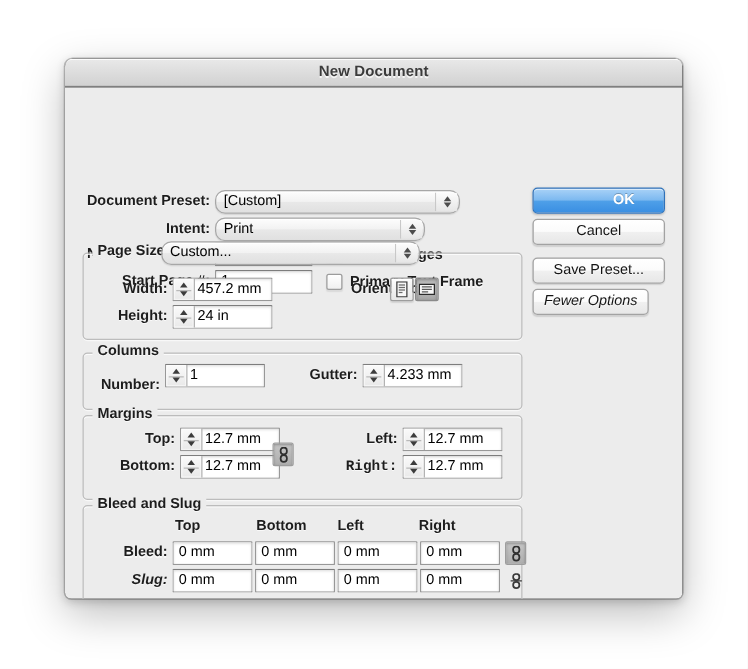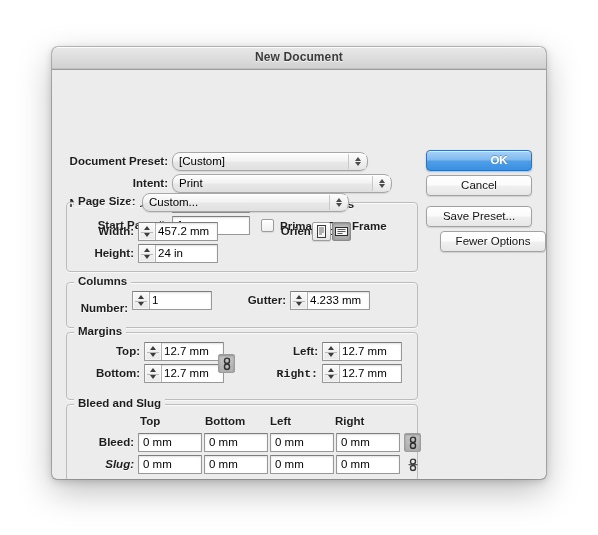--- a/index.html
+++ b/index.html
@@ -255,21 +255,21 @@
     <div class="lbl" style="left:0; width:116px; top:85px;">Document Preset:</div>
     <div class="popup" style="left:120px; top:82px; width:196px;">
       <div class="pv">[Custom]</div>
       <div class="pbtn">
         <span class="ar up"></span>
           <span class="ar dn"></span>
       </div>
     </div>
 
     <div class="lbl" style="left:0; width:116px; top:107px;">Intent:</div>
-    <div class="popup" style="left:120px; top:104px; width:220px;">
+    <div class="popup" style="left:120px; top:104px; width:168px;">
       <div class="pv">Print</div>
       <div class="pbtn">
         <span class="ar up"></span>
           <span class="ar dn"></span>
       </div>
     </div>
 
     <div class="lbl" style="left:0; width:116px; top:127px;">Number of Pages:</div>
     <div class="field" style="left:120px; top:124px; width:78px;">
       <div class="fv">1</div>
@@ -284,28 +284,28 @@
       <div class="fv">1</div>
     </div>
     <div class="cbrow" style="left:209px; top:146px; height:19px;">
       <span class="cbox"></span>
       <span class="ctxt">Primary Text Frame</span>
     </div>
 
     <div class="btn default" style="left:374px; top:80px; width:106px;padding-left:40px;">OK</div>
     <div class="btn" style="left:374px; top:105px; width:106px;">Cancel</div>
     <div class="btn" style="left:374px; top:136px; width:106px;">Save Preset...</div>
-    <div class="btn" style="left:388px; top:161px; width:106px;">Fewer Options</div>
+    <div class="btn" style="left:374px; top:161px; width:93px;font-style:italic;">Fewer Options</div>
 
     <div class="group" style="left:14px; top:132px; width:352px; height:70px;"></div>
     <div class="grouptitle" style="left:22px; top:125px;">Page Size:</div>
 
     <div class="groupgap" style="left:78px; top:131px; width:180px;"></div>
 
-    <div class="popup" style="left:90px; top:123px; width:207px;padding-left:16px;">
+    <div class="popup" style="left:77px; top:123px; width:207px;padding-left:16px;">
       <div class="pv">Custom...</div>
       <div class="pbtn">
         <span class="ar up"></span>
           <span class="ar dn"></span>
       </div>
     </div>
 
     <div class="lbl" style="left:20px; width:62px; top:155px;">Width:</div>
     <div class="field stepped" style="left:86px; top:152px; width:80px;">
       <div class="stepper">

